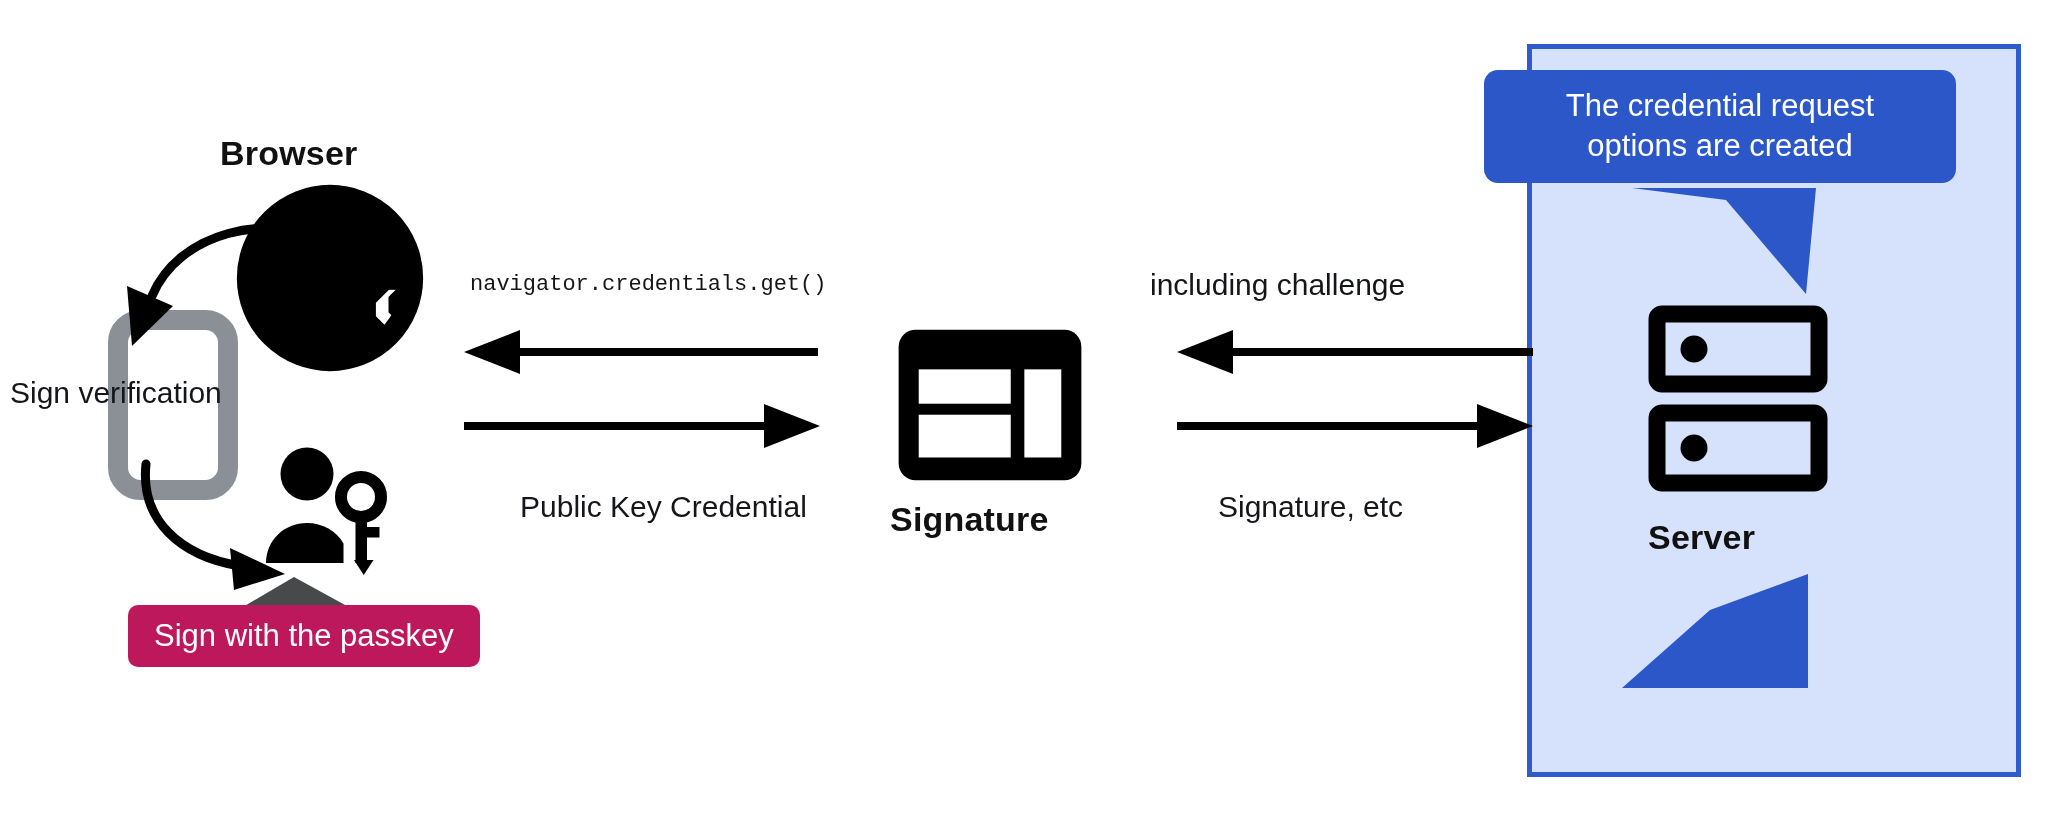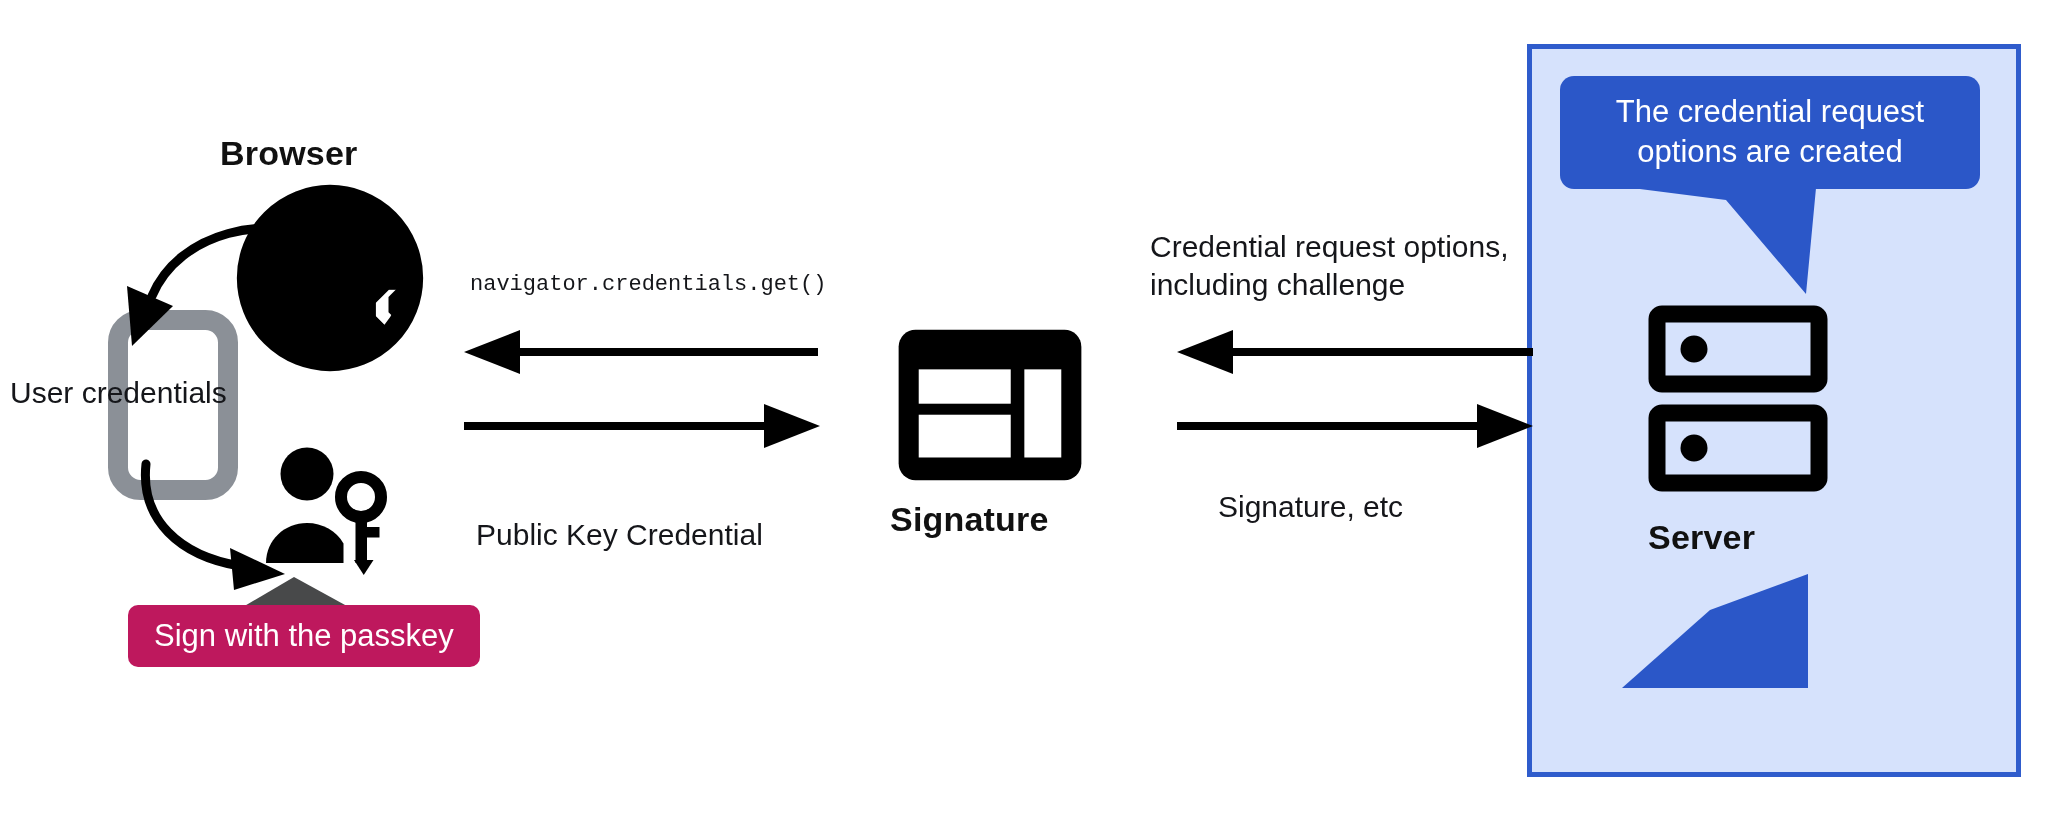--- a/index.html
+++ b/index.html
@@ -118,67 +118,67 @@
   <svg class="abs" style="left:100px; top:210px;" width="230" height="160" viewBox="0 0 230 160">
     <path d="M224 30 C 170 4, 80 20, 52 86" fill="none" stroke="#000000" stroke-width="9" stroke-linecap="round"></path>
     <path d="M32 136 L 27 76 L 73 96 Z" fill="#000000"></path>
   </svg>
 
   <svg class="abs" style="left:130px; top:450px;" width="210" height="150" viewBox="0 0 210 150">
     <path d="M16 14 C 10 70, 50 106, 110 116" fill="none" stroke="#000000" stroke-width="9" stroke-linecap="round"></path>
     <path d="M155 124 L 100 98 L 104 140 Z" fill="#000000"></path>
   </svg>
 
-  <div class="abs flow-label" style="left:10px; top:374px;">User credentials</div>
+  <div class="abs flow-label" style="left:10px; top:374px;">Sign verification</div>
 
   <svg class="abs" style="left:236px; top:575px;" width="130" height="36">
     <path d="M0 36 L 58 2 L 120 36 Z" fill="#48494a"></path>
   </svg>
   <div id="passkey-tooltip" class="abs" style="left:128px; top:605px;">Sign with the passkey</div>
 
   <div class="abs code-label" style="left:470px; top:272px;">navigator.credentials.get()</div>
 
   <svg class="abs" style="left:462px; top:330px;" width="360" height="44">
     <line x1="48" y1="22" x2="356" y2="22" stroke="#000000" stroke-width="8"></line>
     <path d="M2 22 L 58 0 L 58 44 Z" fill="#000000"></path>
   </svg>
 
   <svg class="abs" style="left:462px; top:404px;" width="360" height="44">
     <line x1="2" y1="22" x2="310" y2="22" stroke="#000000" stroke-width="8"></line>
     <path d="M358 22 L 302 0 L 302 44 Z" fill="#000000"></path>
   </svg>
 
-  <div class="abs flow-label" style="left:476px; top:488px;margin-top:28px;">Public Key Credential</div>
+  <div class="abs flow-label" style="left:520px; top:488px;">Public Key Credential</div>
 
   <svg class="abs" style="left:892px; top:324px;" width="196" height="162" viewBox="0 0 30 25">
     <rect x="0.9" y="0.9" width="28.2" height="23.2" rx="2.6" ry="2.6" fill="#000000"></rect>
     <rect x="4.0" y="7.0" width="14.2" height="5.3" fill="#ffffff"></rect>
     <rect x="4.0" y="14.0" width="14.2" height="6.6" fill="#ffffff"></rect>
     <rect x="20.3" y="7.0" width="5.7" height="13.6" fill="#ffffff"></rect>
   </svg>
   <div class="abs node-label" style="left:890px; top:500px; width:200px;">Signature</div>
 
-  <div class="abs flow-label" style="left:1150px; top:228px;"><span>Credential request options,</span><br><span>including challenge</span></div>
+  <div class="abs flow-label" style="left:1150px; top:228px;"><br><span>including challenge</span></div>
 
   <svg class="abs" style="left:1175px; top:330px;" width="360" height="44">
     <line x1="48" y1="22" x2="358" y2="22" stroke="#000000" stroke-width="8"></line>
     <path d="M2 22 L 58 0 L 58 44 Z" fill="#000000"></path>
   </svg>
 
   <svg class="abs" style="left:1175px; top:404px;" width="360" height="44">
     <line x1="2" y1="22" x2="310" y2="22" stroke="#000000" stroke-width="8"></line>
     <path d="M358 22 L 302 0 L 302 44 Z" fill="#000000"></path>
   </svg>
 
   <div class="abs flow-label" style="left:1218px; top:488px;">Signature, etc</div>
 
   <svg class="abs" style="left:1630px; top:186px;" width="200" height="110">
     <path d="M2 2 L 186 2 L 176 108 L 96 14 Z" fill="#2b57c8"></path>
   </svg>
-  <div class="abs callout" style="left:1560px; top:70px; width:420px;margin-top:6px;">The credential request
+  <div class="abs callout" style="left:1484px; top:70px; width:472px;">The credential request
 options are created</div>
 
   <svg class="abs" style="left:1648px; top:305px;" width="180" height="190" viewBox="0 0 36 38">
     <rect x="1.8" y="1.8" width="32.4" height="14.0" rx="1.0" fill="none" stroke="#000000" stroke-width="3.4"></rect>
     <circle cx="9.2" cy="8.8" r="2.7" fill="#000000"></circle>
     <rect x="1.8" y="21.6" width="32.4" height="14.0" rx="1.0" fill="none" stroke="#000000" stroke-width="3.4"></rect>
     <circle cx="9.2" cy="28.6" r="2.7" fill="#000000"></circle>
   </svg>
   <div class="abs node-label" style="left:1648px; top:518px; width:180px;">Server</div>
 

